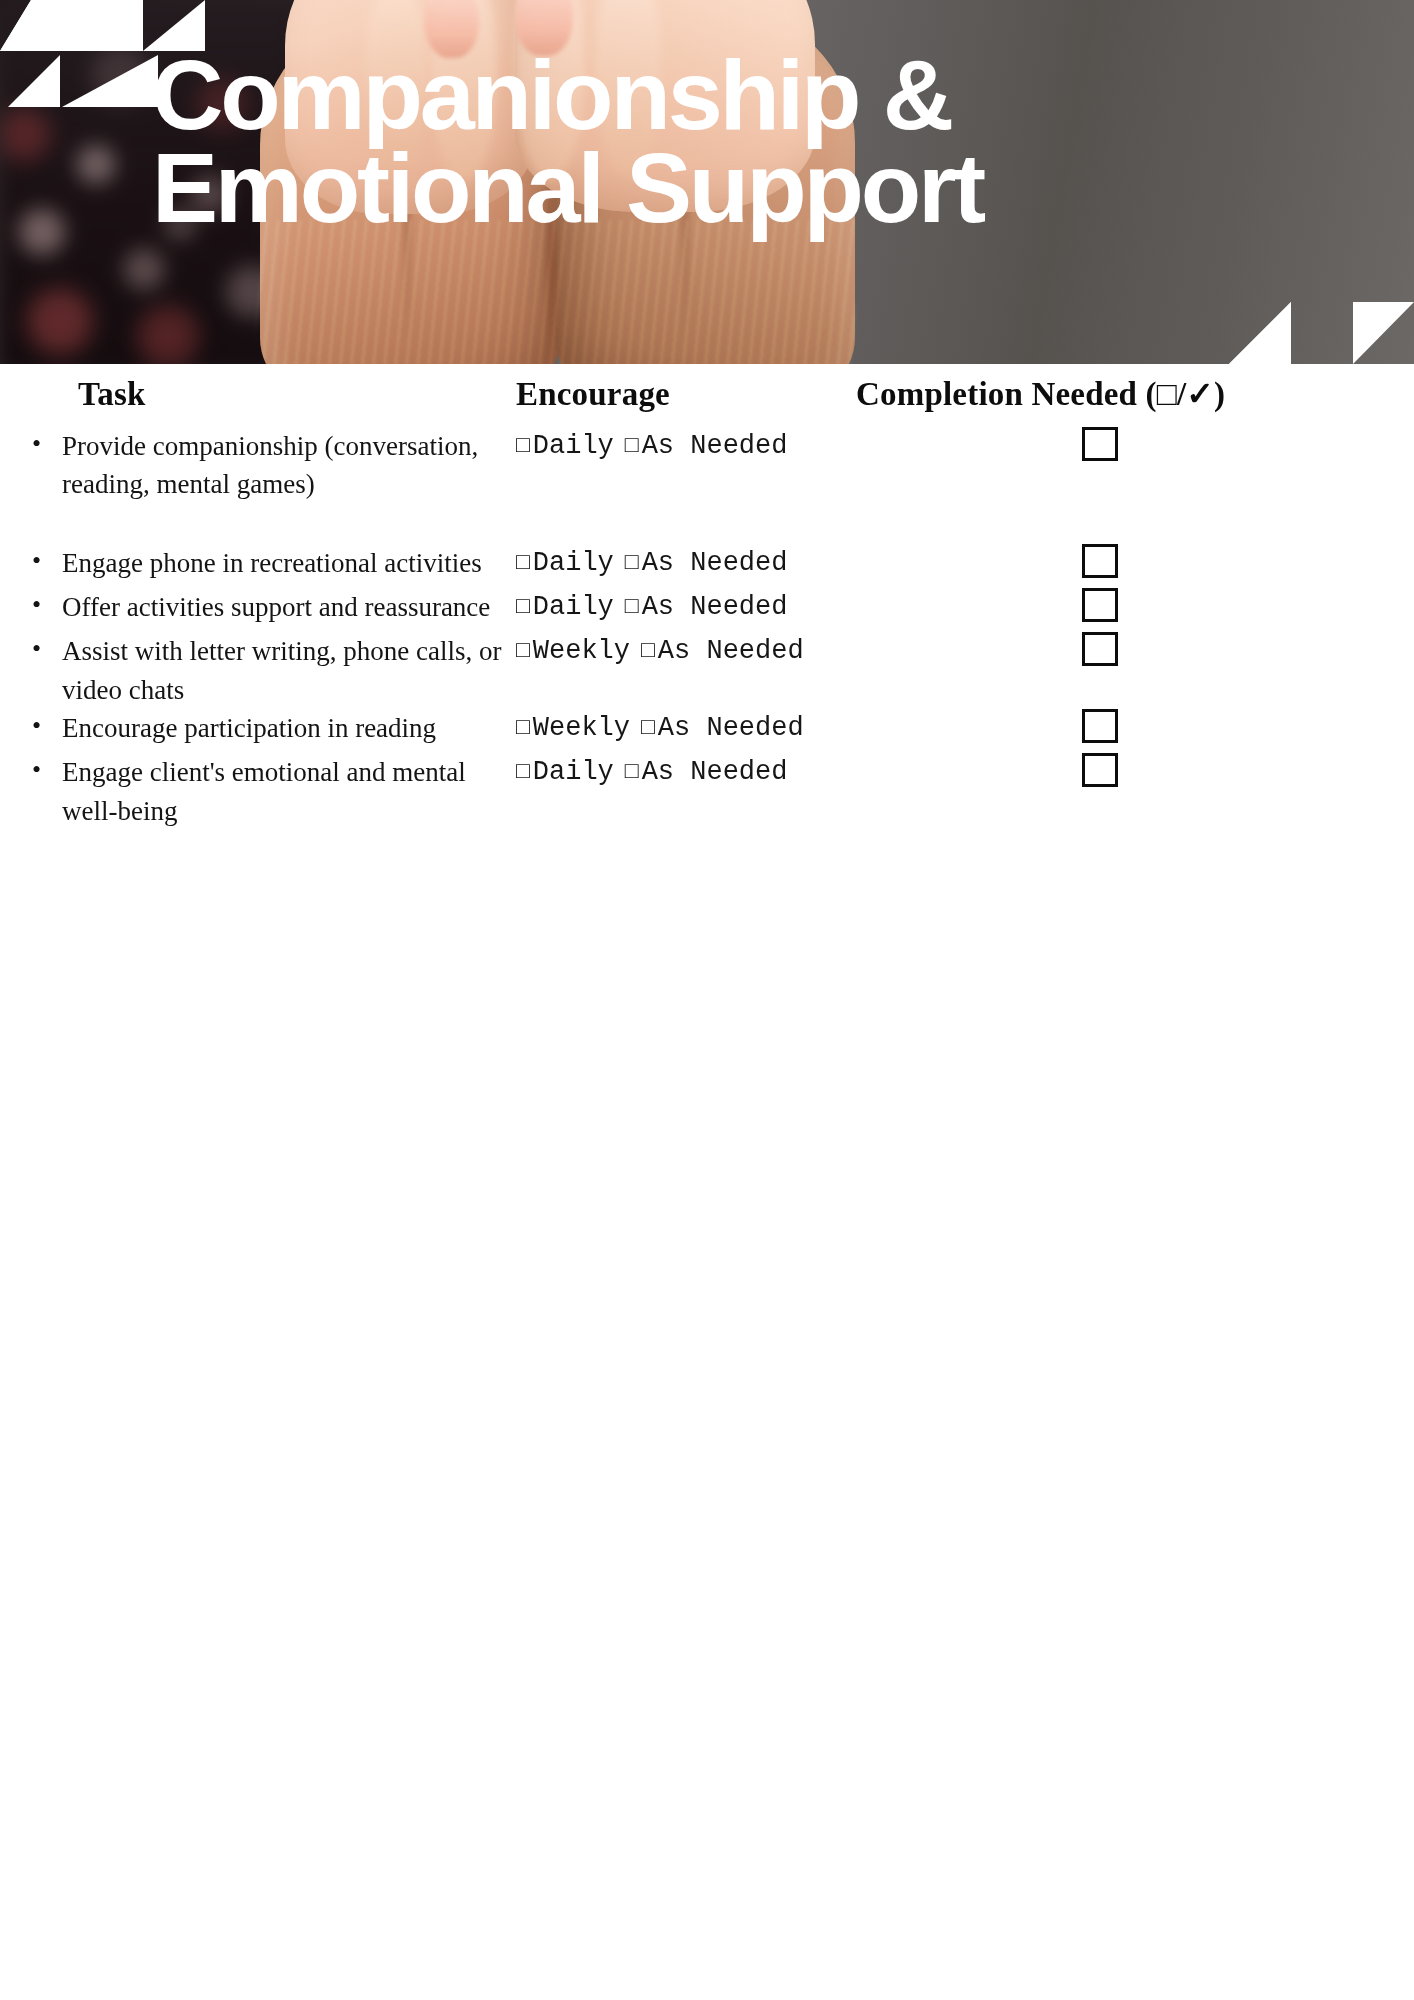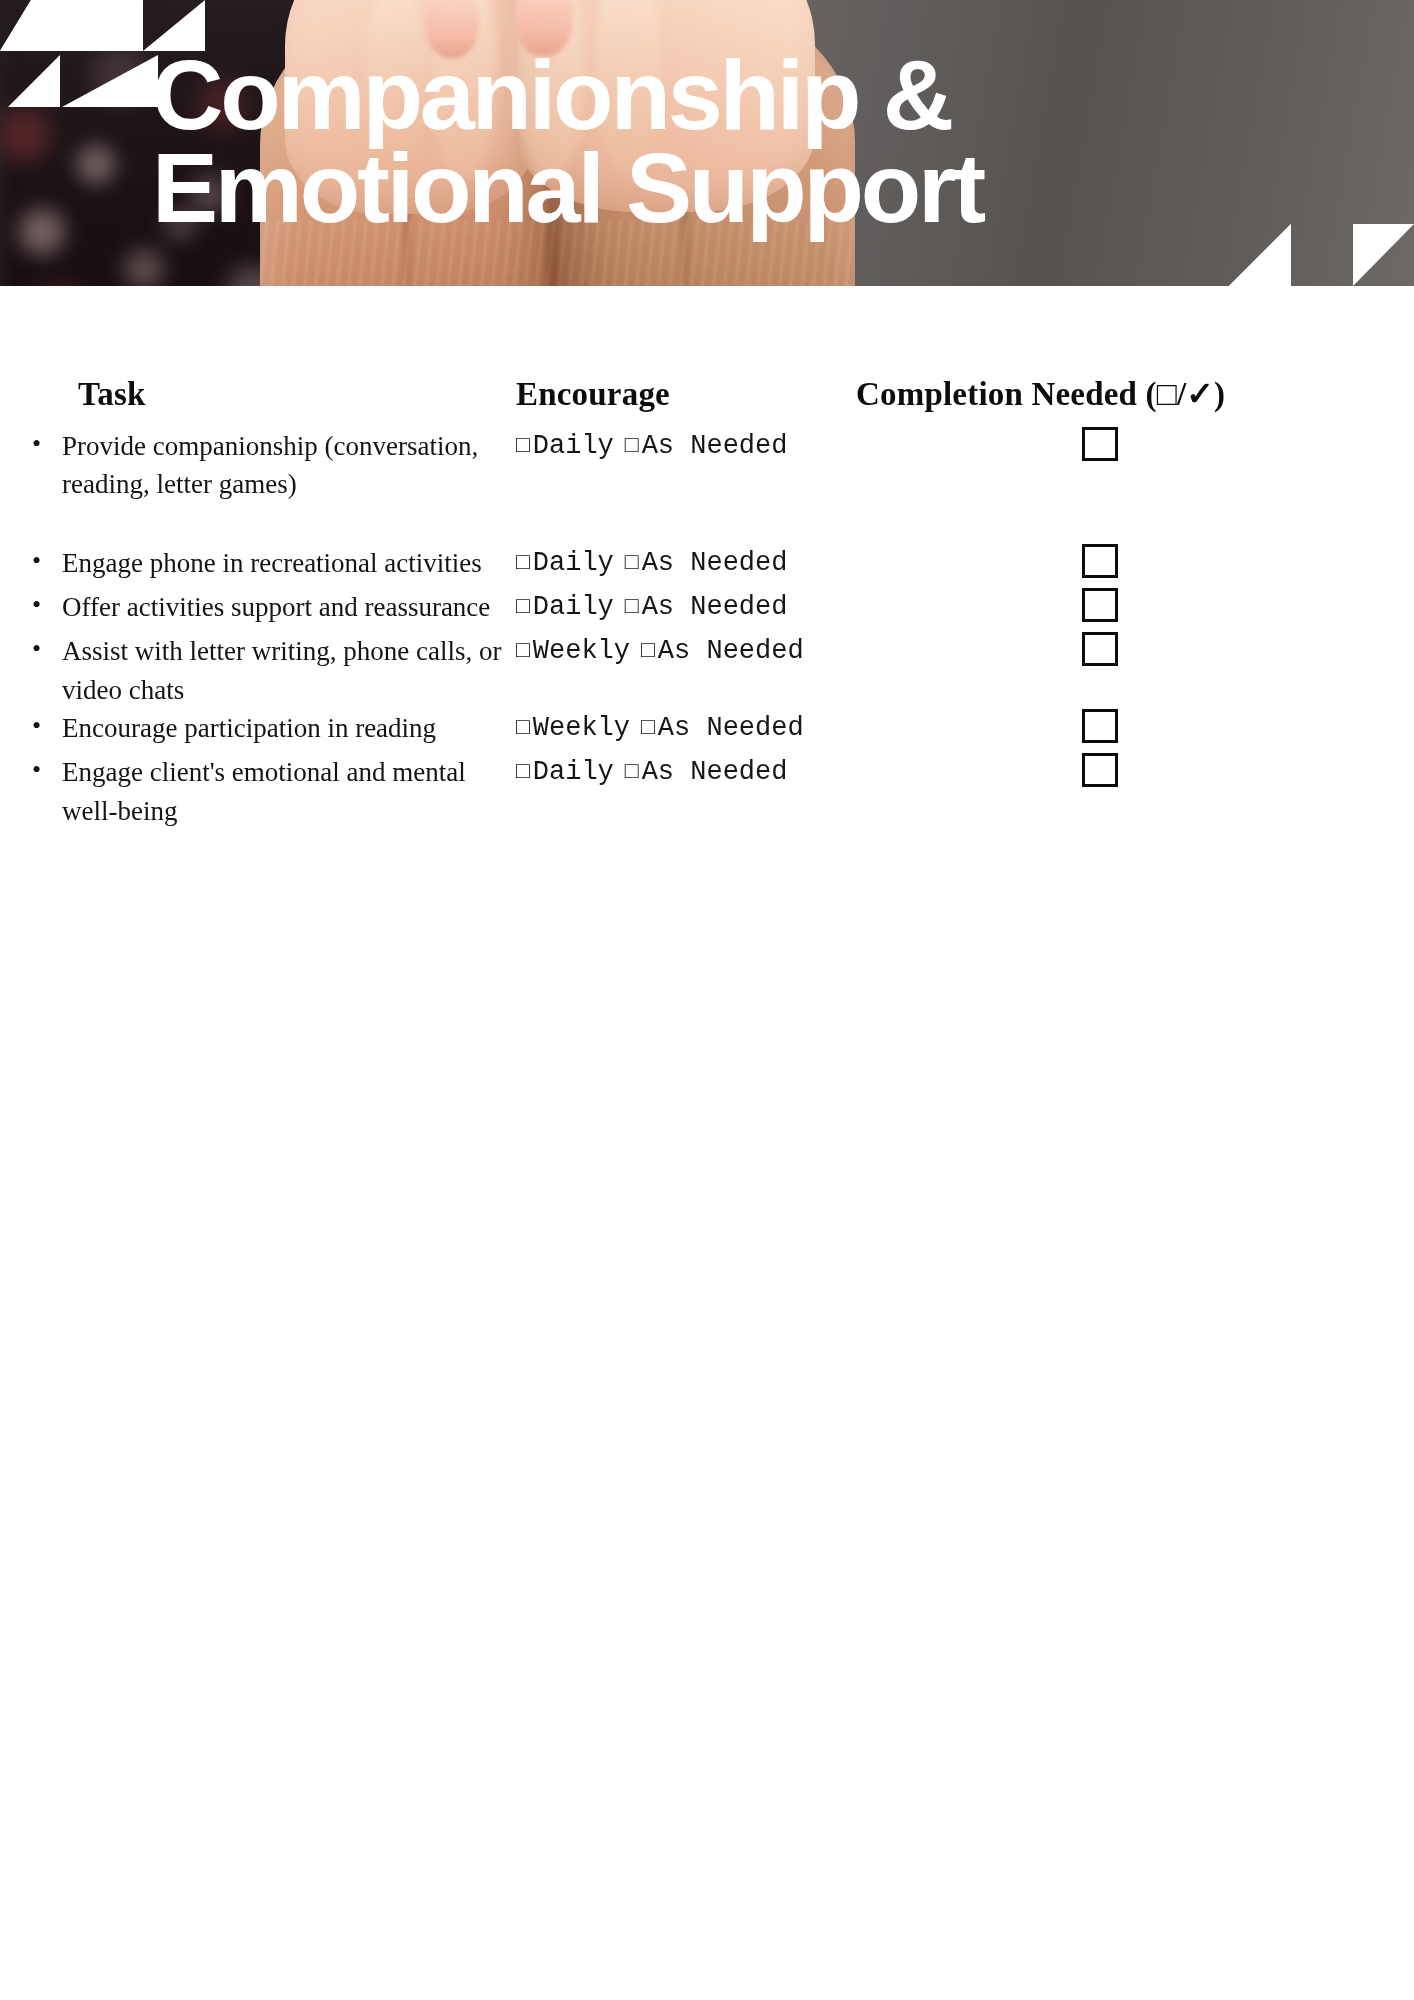--- a/index.html
+++ b/index.html
@@ -14,21 +14,21 @@
     font-family: "Liberation Serif", serif;
     overflow: hidden;
   }
 
   
   .banner {
     position: absolute;
     left: 0;
     top: 0;
     width: 1414px;
-    height: 286px;
+    height: 364px;
     overflow: hidden;
     background: #3a3a3d;
   }
 
   
   .banner-photo {
     position: absolute;
     inset: 0;
   }
   
@@ -339,21 +339,21 @@
       <tr>
         <th class="th-task">Task</th>
         <th class="th-freq">Encourage</th>
         <th class="th-stat">Completion Needed (□/✓)</th>
       </tr>
     </thead>
     <tbody id="tbody">
         <tr class="row-0">
           <td class="task-cell">
             <ul class="task-list">
-              <li>Provide companionship (conversation, reading, letter games)</li>
+              <li>Provide companionship (conversation, reading, mental games)</li>
             </ul>
           </td>
           <td class="freq-cell"><span class="freq-box">□</span><span>Daily</span><span class="freq-sep"></span><span class="freq-box">□</span><span>As Needed</span></td>
           <td class="stat-cell"><span class="status-box"></span></td>
         </tr>
         <tr class="row-1">
           <td class="task-cell">
             <ul class="task-list">
               <li>Engage phone in recreational activities</li>
             </ul>

